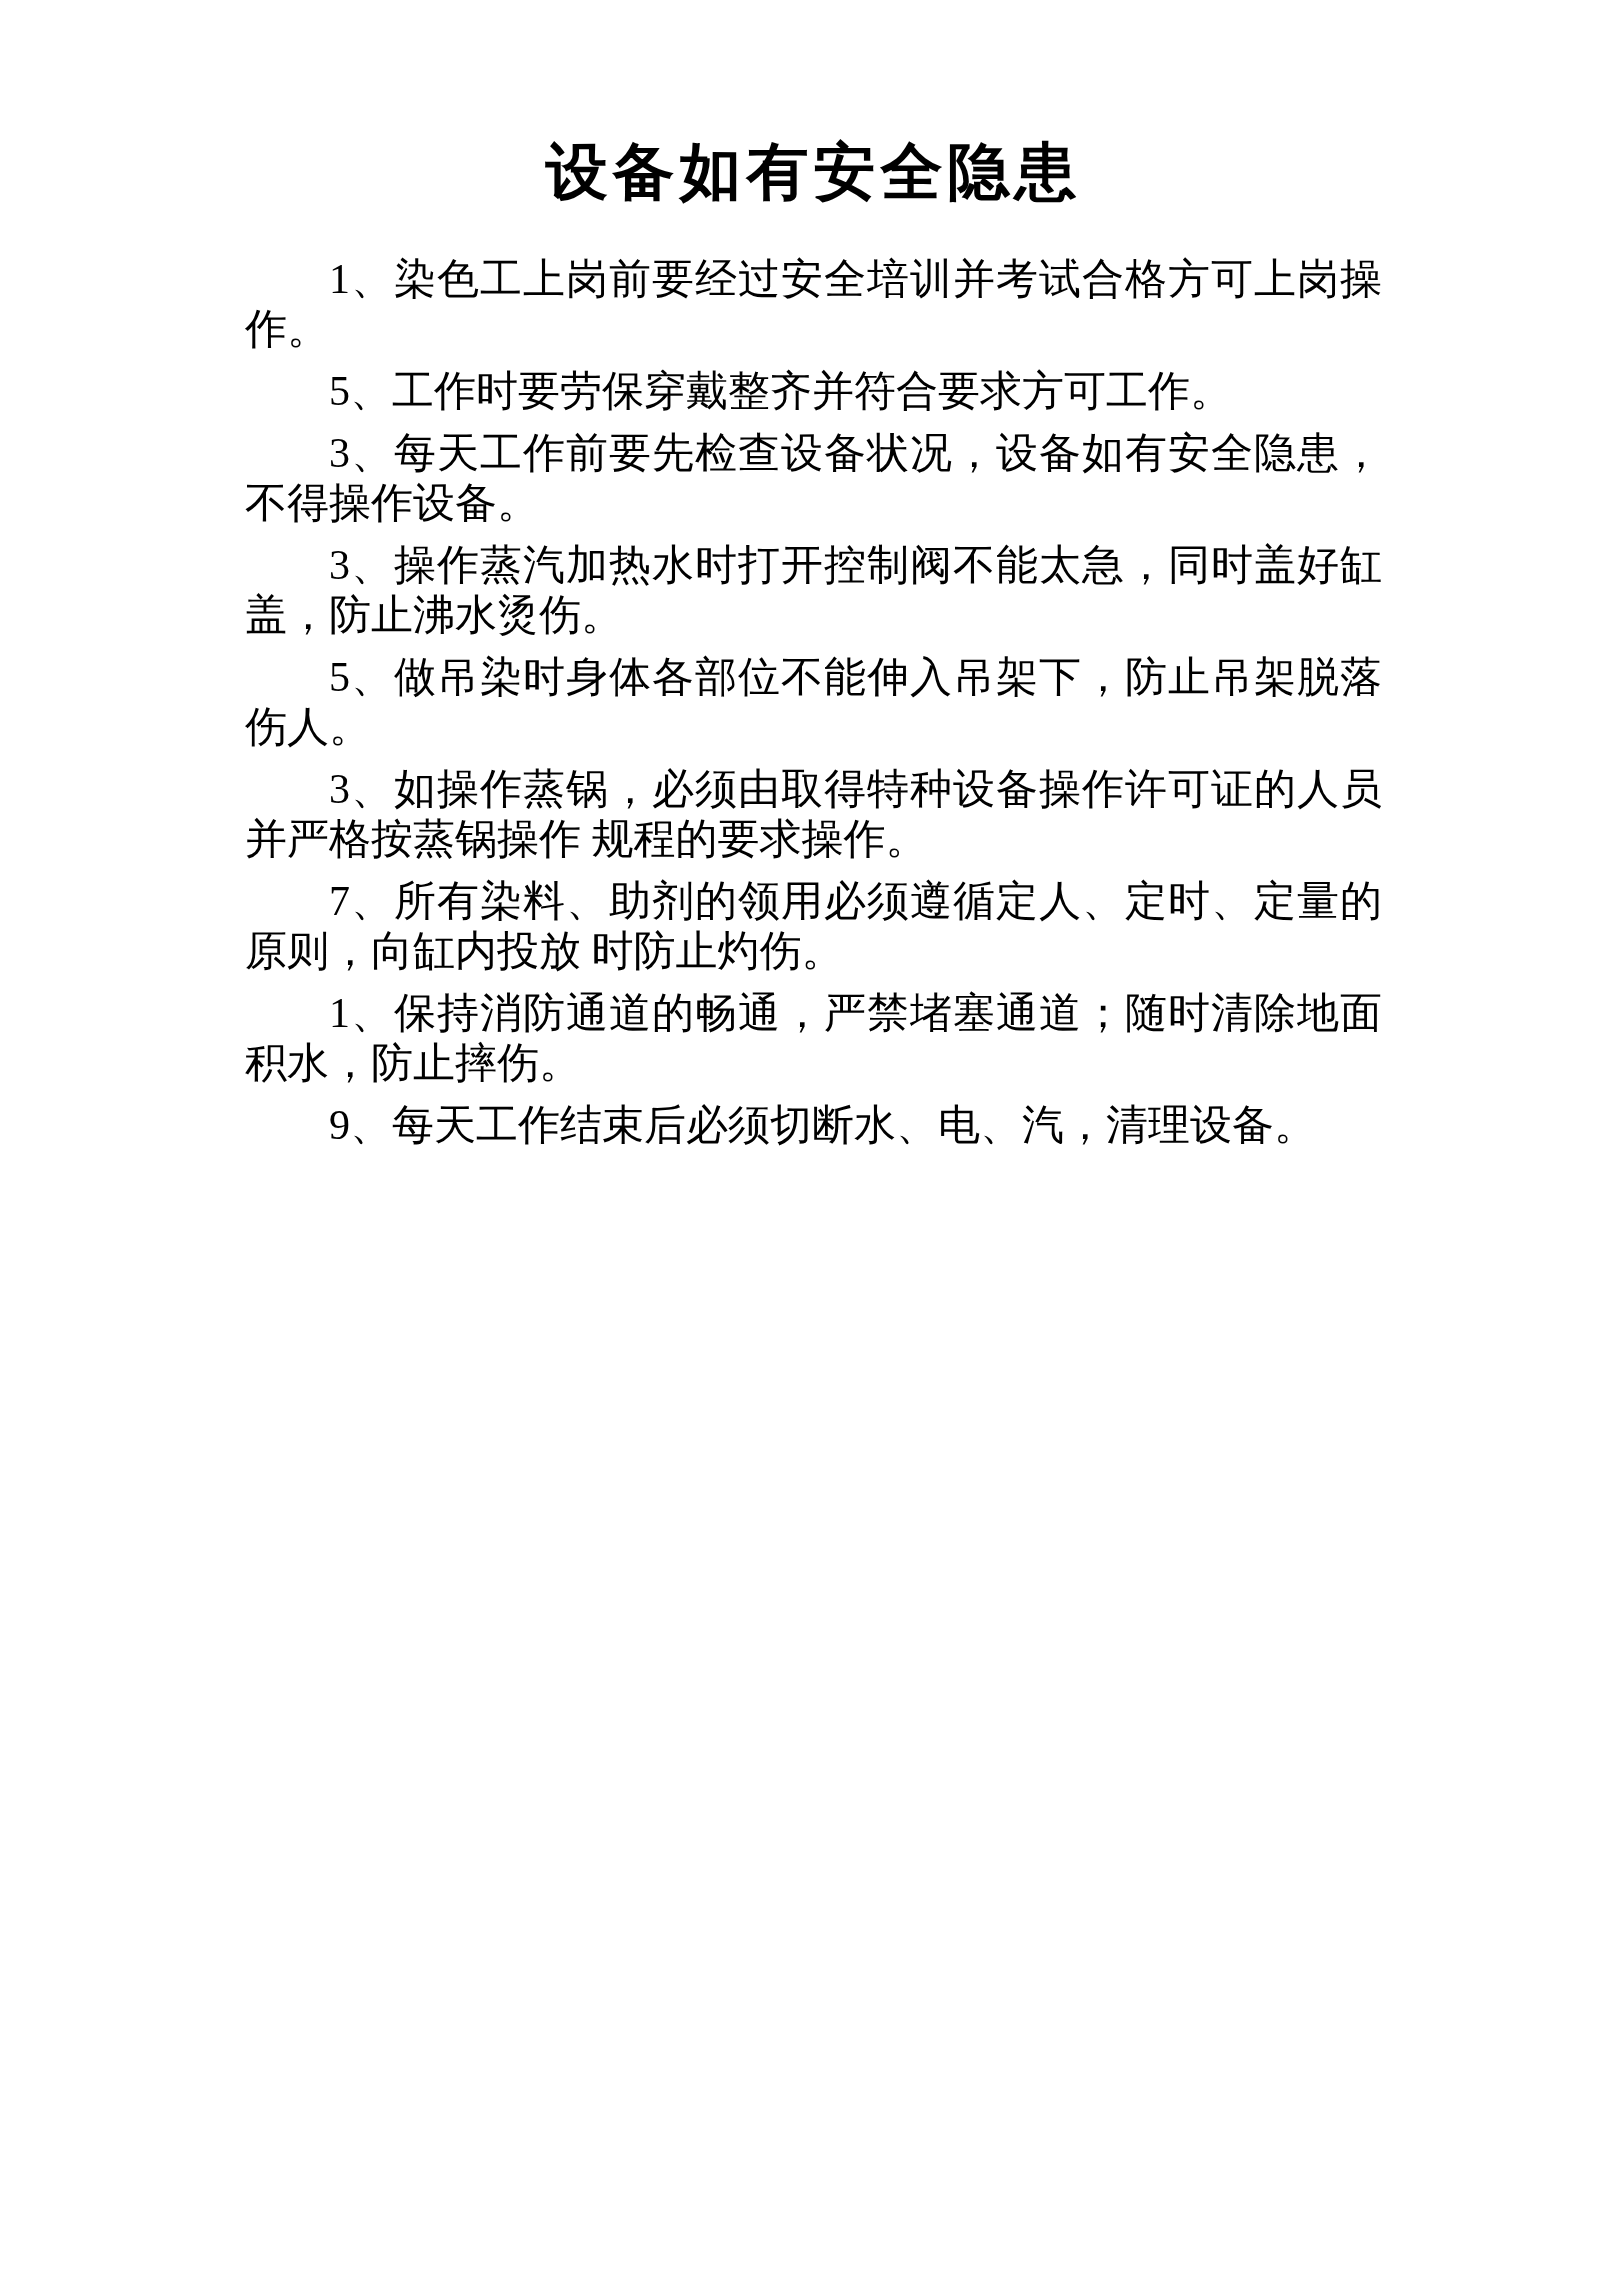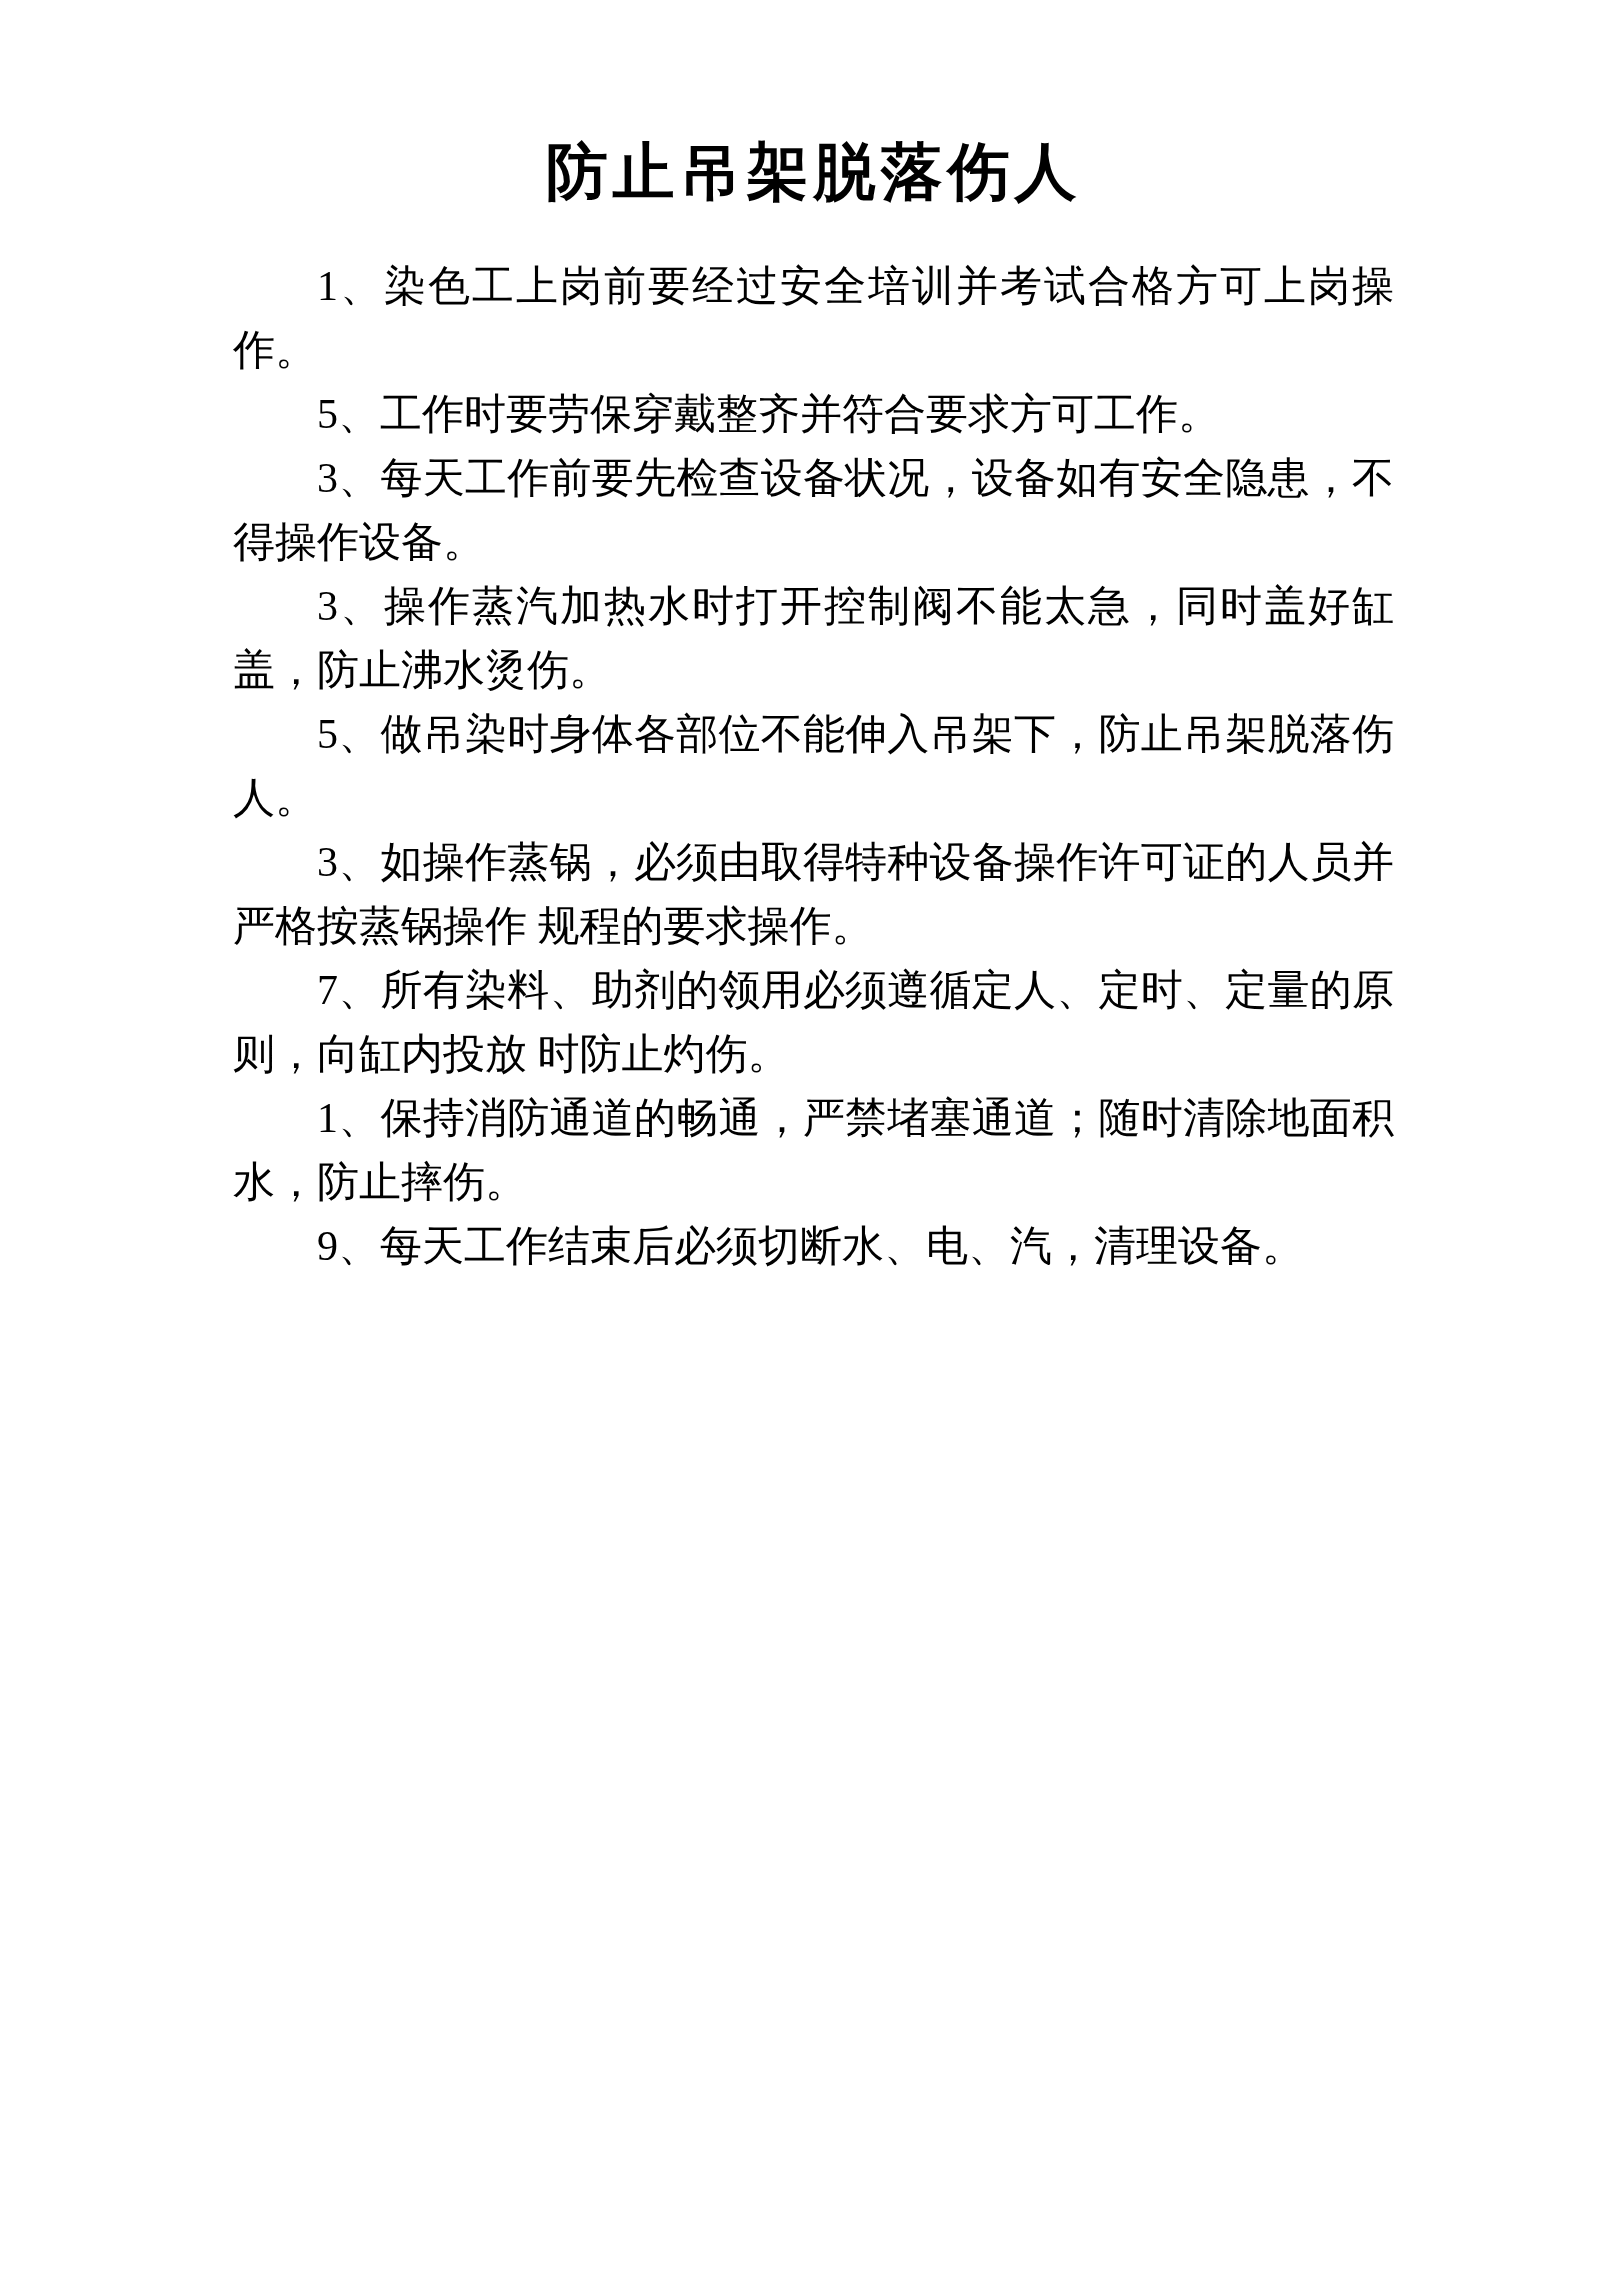--- a/index.html
+++ b/index.html
@@ -34,34 +34,34 @@
       line-height: 1.25;
       text-align: center;
       letter-spacing: 0.08em;
       margin: 0 0 42px 0;
       white-space: nowrap;
     }
 
     
     .rule {
       font-size: 42px;
-      line-height: 64px;
-      margin: 0;
+      line-height: 50px;
+      margin: 12px;
       text-align: justify;
       text-justify: inter-ideograph;
       text-indent: 2em; 
       word-break: break-all;
     }
   </style>
 </head>
 <body>
 
 <div class="page">
 
-  <h1 class="doc-title">防止吊架脱落伤人</h1>
+  <h1 class="doc-title">设备如有安全隐患</h1>
 
   <p class="rule">1、染色工上岗前要经过安全培训并考试合格方可上岗操作。</p>
   <p class="rule">5、工作时要劳保穿戴整齐并符合要求方可工作。</p>
   <p class="rule">3、每天工作前要先检查设备状况，设备如有安全隐患，不得操作设备。</p>
   <p class="rule">3、操作蒸汽加热水时打开控制阀不能太急，同时盖好缸盖，防止沸水烫伤。</p>
   <p class="rule">5、做吊染时身体各部位不能伸入吊架下，防止吊架脱落伤人。</p>
   <p class="rule">3、如操作蒸锅，必须由取得特种设备操作许可证的人员并严格按蒸锅操作 规程的要求操作。</p>
   <p class="rule">7、所有染料、助剂的领用必须遵循定人、定时、定量的原则，向缸内投放 时防止灼伤。</p>
   <p class="rule">1、保持消防通道的畅通，严禁堵塞通道；随时清除地面积水，防止摔伤。</p>
   <p class="rule">9、每天工作结束后必须切断水、电、汽，清理设备。</p>

